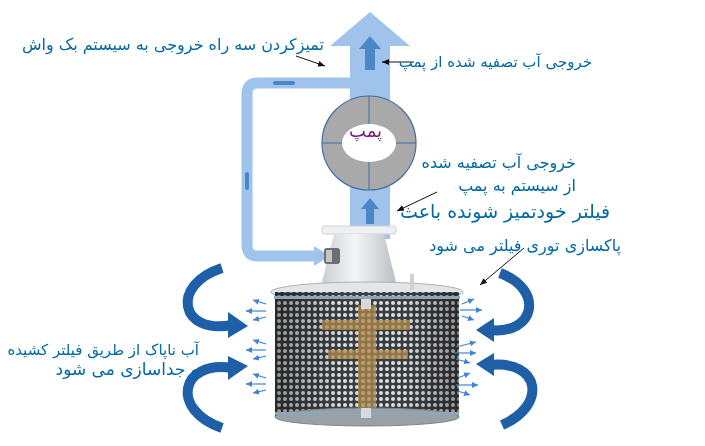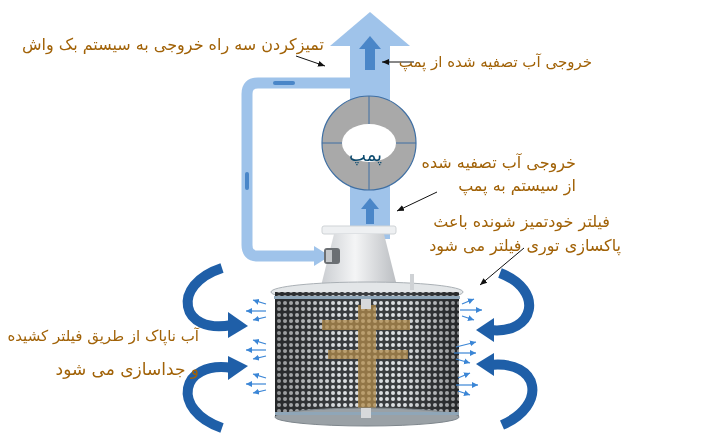--- a/index.html
+++ b/index.html
@@ -1,17 +1,17 @@
 <!DOCTYPE html>
 <html><head>
 <meta charset="utf-8">
 <style>
   html,body{margin:0;padding:0;background:#ffffff;}
   body{width:705px;height:446px;position:relative;overflow:hidden;font-family:"DejaVu Sans",sans-serif;}
-  .label{position:absolute;direction:rtl;color:#a16207;font-size:15px;line-height:22px;white-space:nowrap;}
+  .label{position:absolute;direction:rtl;color:#0369a1;font-size:15px;line-height:22px;white-space:nowrap;}
   svg{position:absolute;left:0;top:0;}
 </style>
 </head>
 <body>
 
 <svg width="705" height="446" viewBox="0 0 705 446">
   <defs>
     <pattern id="mesh" width="6" height="6" patternUnits="userSpaceOnUse">
       <rect width="6" height="6" fill="#3a3d40"></rect>
       <circle cx="3" cy="3" r="2" fill="#dcdfe2"></circle>
@@ -124,26 +124,26 @@
   </g>
 
   <g stroke="#111" stroke-width="1">
     <line x1="296" y1="56" x2="325" y2="66" marker-end="url(#ah)"></line>
     <line x1="414" y1="62" x2="382" y2="62" marker-end="url(#ah)"></line>
     <line x1="437" y1="192" x2="397" y2="211" marker-end="url(#ah)"></line>
     <line x1="524" y1="248" x2="480" y2="285" marker-end="url(#ah)"></line>
   </g>
 </svg>
 
-<div class="label" style="left:349px;top:144px;font-size:18px;color:#0c4a6e;">پمپ</div>
+<div class="label" style="left:349px;top:120px;font-size:18px;color:#701a75;">پمپ</div>
 
 <div class="label" style="right:381px;top:34px;font-size:16px;">تمیزکردن سه راه خروجی به سیستم بک واش</div>
 
 <div class="label" style="right:113px;top:51px;text-align:right;">خروجی آب تصفیه شده از پمپ</div>
 
 <div class="label" style="right:129px;top:152px;font-size:16px;text-align:center;">خروجی آب تصفیه شده</div>
 <div class="label" style="right:129px;top:175px;font-size:16px;">از سیستم به پمپ</div>
 
-<div class="label" style="right:95px;top:211px;font-size:16px;">فیلتر خودتمیز شونده باعث</div>
+<div class="label" style="right:95px;top:200px;font-size:19px;">فیلتر خودتمیز شونده باعث</div>
 <div class="label" style="right:84px;top:235px;font-size:16px;">پاکسازی توری فیلتر می شود</div>
 
-<div class="label" style="right:506px;top:325px;font-size:15px;">آب ناپاک از طریق فیلتر کشیده</div>
+<div class="label" style="right:506px;top:339px;font-size:15px;">آب ناپاک از طریق فیلتر کشیده</div>
 <div class="label" style="right:506px;top:358px;font-size:17px;">و جداسازی می شود</div>
 
 </body></html>

